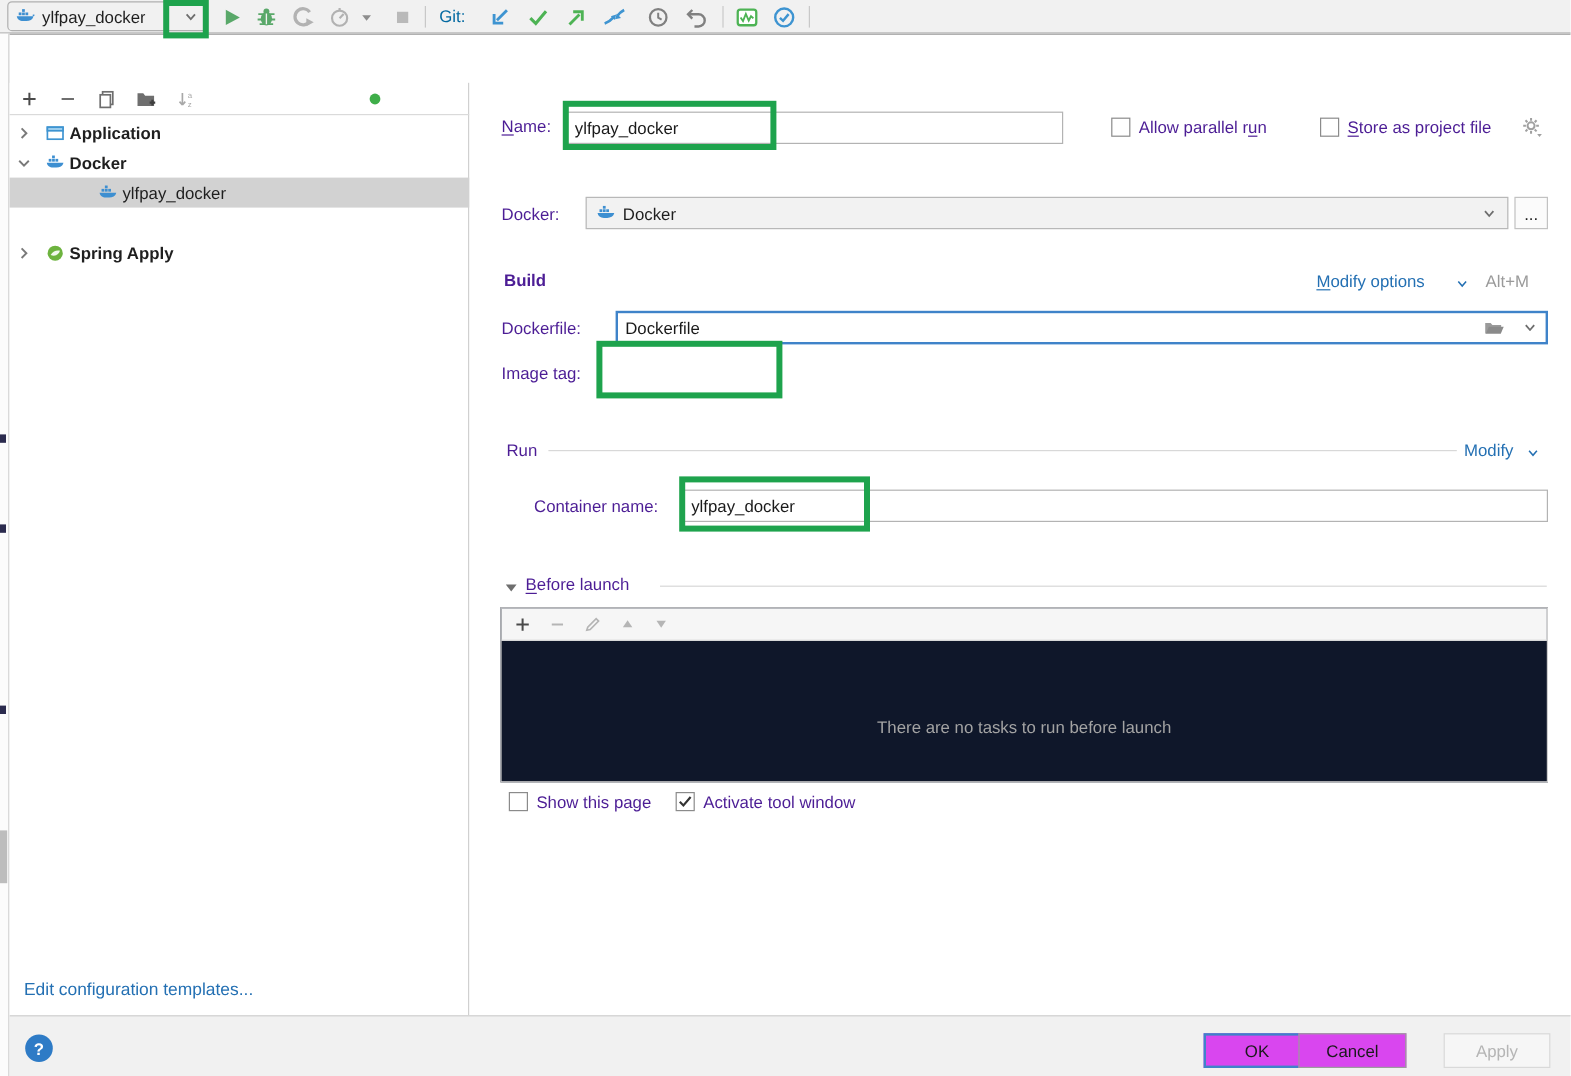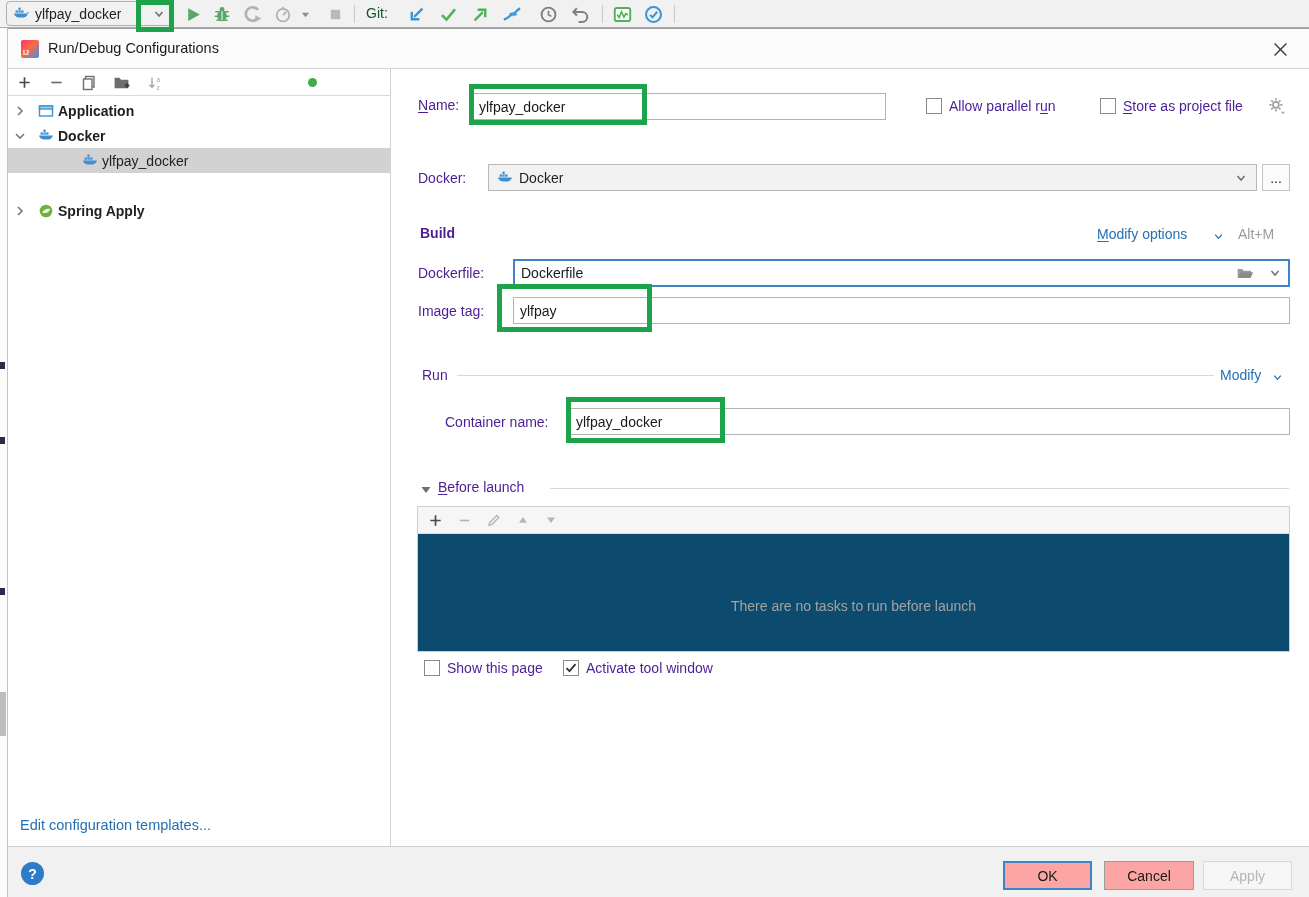--- a/index.html
+++ b/index.html
@@ -8,21 +8,21 @@
   .abs { position:absolute; }
   .u { text-decoration:underline; text-underline-offset:2px; }
   svg { display:block; }
 
   
   .ide-toolbar { left:0; top:0; width:1309px; height:28px; background:#f1f1f1; border-bottom:1px solid #acacac; }
   .runcfg { left:6px; top:1px; width:167px; height:25px; border:1px solid #b0b0b0; border-radius:4px; display:flex; align-items:center; gap:6px; padding:0 6px; }
   .runcfg .lbl { white-space:nowrap; overflow:hidden; }
   .tbico { top:4px; width:20px; height:20px; display:flex; align-items:center; justify-content:center; }
   .tbsep { top:5px; width:1px; height:18px; background:#c8c8c8; }
-  .gitlbl { top:5px; font-size:14px; color:#14532d; }
+  .gitlbl { top:5px; font-size:14px; color:#0369a1; }
 
   
   .dialog { left:8px; top:28px; width:1301px; height:869px; background:#fff; border-top:1px solid #9f9f9f; }
   .titlebar { left:0; top:0; width:1301px; height:40px; background:#fbfbfb; border-bottom:1px solid #d5d5d5; }
   .logo { left:13px; top:11px; width:18px; height:18px; border-radius:2px;
           background:linear-gradient(135deg,#fc3177 0%,#fe6a3d 45%,#3b8ef3 100%);
           color:#fff; font-size:7px; font-weight:bold; display:flex; align-items:flex-end; padding:2px; }
   .dlg-title { left:40px; top:11px; font-size:14.5px; color:#1a1a1a; }
   .close-btn { left:1263px; top:11px; width:18px; height:18px; display:flex; align-items:center; justify-content:center; cursor:pointer; }
 
@@ -42,28 +42,28 @@
   .flabel { color:#4c1d95; font-size:14px; }
   .tfield { border:1px solid #b3b3b3; background:#fff; height:27px; font-size:14px; font-family:"Liberation Sans",sans-serif; padding:0 6px; color:#1a1a1a; }
   input.tfield { outline:none; }
   .combo { border:1px solid #b8b8b8; background:#f2f2f2; height:27px; display:flex; align-items:center; gap:6px; padding:0 8px; }
   .checkbox { width:16px; height:16px; border:1px solid #8b8b8b; background:#fff; display:flex; align-items:center; justify-content:center; }
   .link { color:#2470b3; cursor:pointer; }
   .shortcut { color:#9a9a9a; }
   .secline { height:1px; background:#d8d8d8; }
   .focus-wrap { border:2px solid #3f83c9; background:#fff; height:28px; display:flex; align-items:center; padding:0 6px; }
   .focus-wrap input { border:none; outline:none; flex:1; font-size:14px; font-family:"Liberation Sans",sans-serif; color:#1a1a1a; background:transparent; }
-  .tasks-panel { border:1px solid #cfcfcf; background:#0c4a6e; }
+  .tasks-panel { border:1px solid #cfcfcf; background:#0f172a; }
   .tp-toolbar { height:27px; background:#f6f6f6; border-bottom:1px solid #dcdcdc; display:flex; align-items:center; gap:14px; padding:0 10px; }
   .empty-txt { color:#a3a3a3; font-size:14px; text-align:center; }
 
   
   .footer { left:0; top:817px; width:1301px; height:52px; background:#f1f1f1; border-top:1px solid #d0d0d0; }
   .help-btn { left:13px; top:15px; width:23px; height:23px; border-radius:50%; background:#2e7bc6; color:#fff; font-weight:bold; font-size:14px; display:flex; align-items:center; justify-content:center; cursor:pointer; }
-  .btn { height:29px; background:#fca5a5; border:1px solid #9c9c9c; font-size:14px; font-family:"Liberation Sans",sans-serif; color:#1a1a1a; display:flex; align-items:center; justify-content:center; cursor:pointer; }
+  .btn { height:29px; background:#d946ef; border:1px solid #9c9c9c; font-size:14px; font-family:"Liberation Sans",sans-serif; color:#1a1a1a; display:flex; align-items:center; justify-content:center; cursor:pointer; }
   .btn.primary { border:2px solid #3f83c9; }
   .btn.disabled { border:1px solid #d9d9d9; color:#b5b5b5; background:#f6f6f6; }
 
   
   .anno { border:5px solid #1ea34d; pointer-events:none; z-index:50; }
 
   
   .edge { left:0; top:28px; width:8px; height:869px; background:#fcfcfc; border-right:1px solid #c4c4c4; }
   .edge-mark { left:0; width:5px; height:7px; background:#2b2b4e; }
   .edge-blob { left:0; top:664px; width:6px; height:44px; background:#bdbdbd; }
@@ -191,30 +191,20 @@
 
   <div class="abs edge">
     <div class="abs edge-mark" style="top:334px"></div>
     <div class="abs edge-mark" style="top:409px"></div>
     <div class="abs edge-mark" style="top:560px"></div>
     <div class="abs edge-blob"></div>
   </div>
 
   <div class="abs dialog">
 
-    <div class="abs titlebar">
-      <div class="abs logo">IJ</div>
-      <div class="abs dlg-title">Run/Debug Configurations</div>
-      <div class="abs close-btn">
-        <svg width="15" height="15" viewBox="0 0 14 14">
-            <line x1="1.5" y1="1.5" x2="12.5" y2="12.5" stroke="#3b3b3b" stroke-width="1.3"></line>
-            <line x1="12.5" y1="1.5" x2="1.5" y2="12.5" stroke="#3b3b3b" stroke-width="1.3"></line>
-          </svg>
-      </div>
-    </div>
 
     <div class="abs sidebar">
       <div class="abs sb-toolbar">
         <div class="abs sb-ico" style="left:8px">
           <svg width="15" height="15" viewBox="0 0 16 16">
               <path d="M8 2.5v11M2.5 8h11" stroke="#4a4a4a" stroke-width="1.8"></path>
             </svg>
         </div>
         <div class="abs sb-ico" style="left:40px">
           <svg width="15" height="15" viewBox="0 0 16 16">
@@ -376,21 +366,20 @@
           </svg>
         </span>
       <span style="margin-left:14px">
           <svg width="14" height="14" viewBox="0 0 14 14">
             <polyline points="3.5,5 7,9 10.5,5" fill="none" stroke="#6e6e6e" stroke-width="1.5"></polyline>
           </svg>
         </span>
     </div>
 
     <span class="abs flabel" style="left:410px;top:274px">Image tag:</span>
-    <input class="abs tfield" style="left: 505px; top: 268px; width: 777px;" value="ylfpay">
 
     <span class="abs flabel" style="left:414px;top:338px">Run</span>
     <div class="abs secline" style="left:449px;top:346px;width:757px"></div>
     <span class="abs link" style="left:1212px;top:338px">Modify</span>
     <span class="abs" style="left:1263px;top:342px">
         <svg width="13" height="13" viewBox="0 0 14 14">
           <polyline points="3.5,5 7,9 10.5,5" fill="none" stroke="#2470b3" stroke-width="1.4"></polyline>
         </svg>
       </span>
 
@@ -441,21 +430,21 @@
     <span class="abs checkbox" style="left:555px;top:631px">
       <svg width="12" height="12" viewBox="0 0 12 12">
           <path d="M1.5 6.2 L4.5 9.2 L10.5 2.2" fill="none" stroke="#333" stroke-width="1.8"></path>
         </svg>
     </span>
     <span class="abs flabel" style="left:578px;top:631px">Activate tool window</span>
 
     <div class="abs footer">
       <div class="abs help-btn">?</div>
       <div class="abs btn primary" style="left:995px;top:14px;width:89px">OK</div>
-      <div class="abs btn" style="left:1096px;top:14px;width:90px">Cancel</div>
+      <div class="abs btn" style="left:1074px;top:14px;width:90px">Cancel</div>
       <div class="abs btn disabled" style="left:1195px;top:14px;width:89px">Apply</div>
     </div>
   </div>
 
   <div class="abs anno" style="left:136px;top:0;width:38px;height:32px"></div>
   <div class="abs anno" style="left:469px;top:84px;width:178px;height:41px"></div>
   <div class="abs anno" style="left:497px;top:284px;width:155px;height:48px"></div>
   <div class="abs anno" style="left:566px;top:397px;width:159px;height:46px"></div>
 
 </div>

